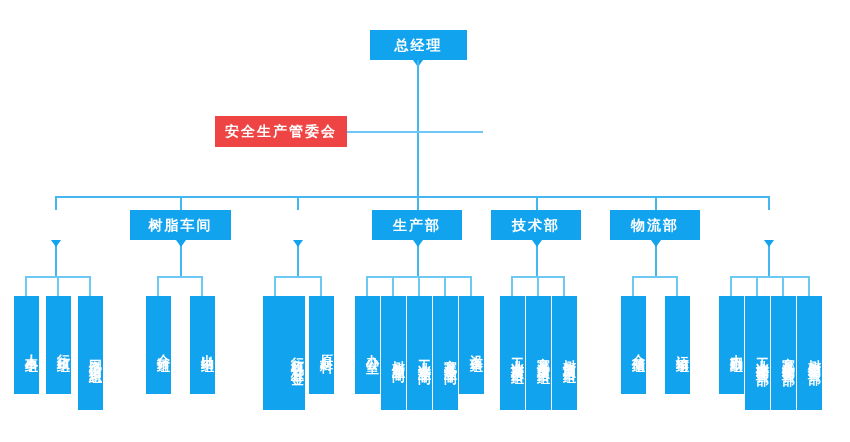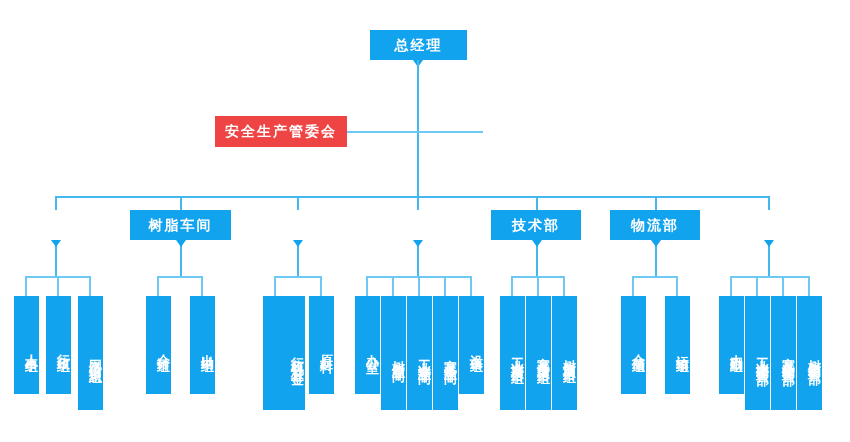--- a/index.html
+++ b/index.html
@@ -82,20 +82,21 @@
 
   <div class="ln v" style="left:55px;top:196px;height:14px;"></div>
   <div class="ln v" style="left:180px;top:196px;height:14px;"></div>
   <div class="ln v" style="left:297px;top:196px;height:14px;"></div>
   <div class="ln v" style="left:417px;top:196px;height:14px;"></div>
   <div class="ln v" style="left:536px;top:196px;height:14px;"></div>
   <div class="ln v" style="left:655px;top:196px;height:14px;"></div>
   <div class="ln v" style="left:768px;top:196px;height:14px;"></div>
 
   <div class="box h" style="left:130px;top:210px;width:101px;height:30px;">树脂车间</div>
+  <div class="box h" style="left:372px;top:210px;width:90px;height:30px;">生产部</div>
   <div class="box h" style="left:491px;top:210px;width:90px;height:30px;">技术部</div>
   <div class="box h" style="left:610px;top:210px;width:90px;height:30px;">物流部</div>
 
   <div class="ln v" style="left:55px;top:240px;height:36px;"></div>
   <div class="arrow" style="left:51px;top:240px;"></div>
   <div class="ln h thin" style="left:25px;top:276px;width:66px;"></div>
   <div class="ln v thin" style="left:25px;top:276px;height:20px;"></div>
   <div class="ln v thin" style="left:57px;top:276px;height:20px;"></div>
   <div class="ln v thin" style="left:89px;top:276px;height:20px;"></div>
 

